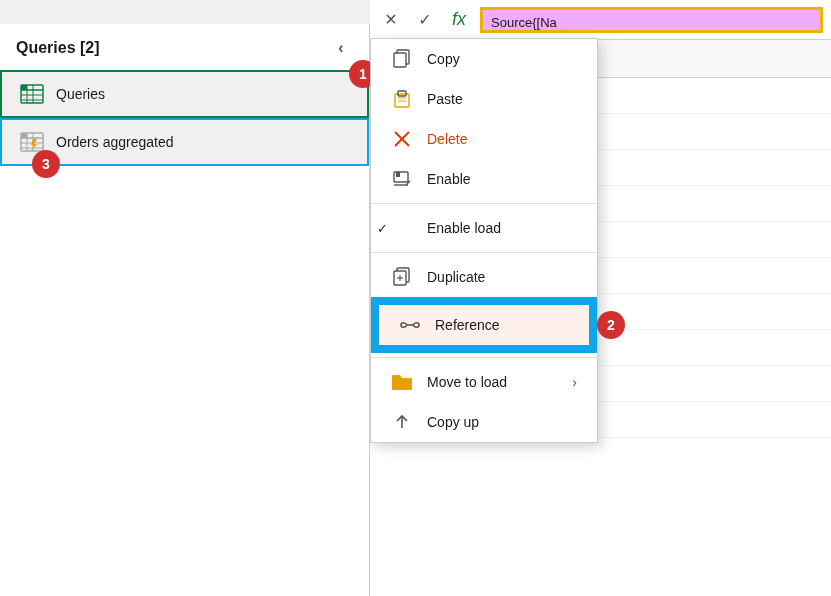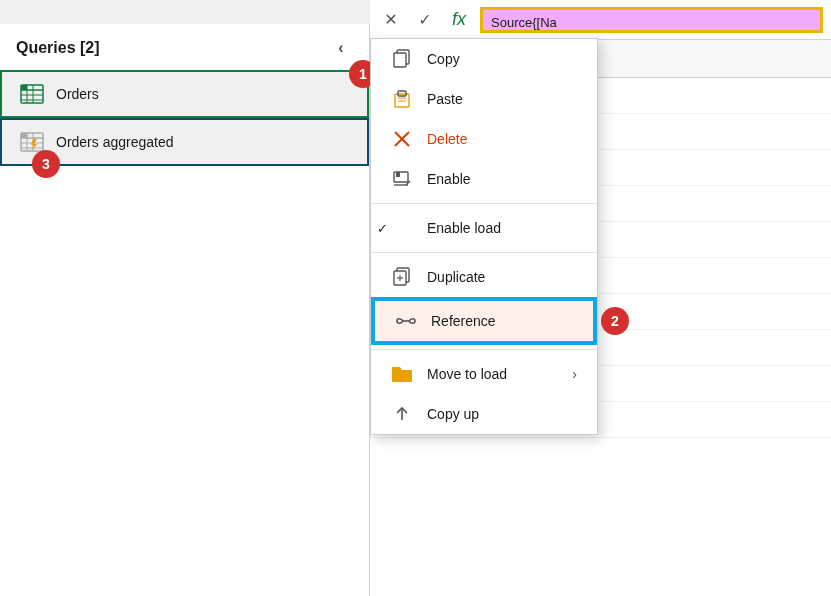--- a/index.html
+++ b/index.html
@@ -54,21 +54,21 @@
       position: relative;
     }
 
     .query-item.selected {
       background: #f0f0f0;
       border: 2px solid #107c41;
     }
 
     .query-item.context-active {
       background: #f0f0f0;
-      border: 2px solid #0c4a6e;
+      border: 2px solid #0ea5e9;
     }
 
     .query-icon {
       width: 28px;
       height: 28px;
       margin-right: 10px;
       display: flex;
       align-items: center;
       justify-content: center;
       flex-shrink: 0;
@@ -241,21 +241,21 @@
       display: flex;
       align-items: center;
       padding: 9px 20px 9px 20px;
       cursor: pointer;
       gap: 14px;
       position: relative;
     }
 
     .menu-item.highlighted {
       background: #fef0ea;
-      border: 4px solid #0ea5e9;
+      border: 8px solid #0ea5e9;
     }
 
     .menu-item.checked::before {
       content: '✓';
       position: absolute;
       left: 6px;
       color: #1a1a1a;
       font-size: 13px;
     }
 
@@ -305,21 +305,21 @@
       <svg width="24" height="24" viewBox="0 0 24 24">
         <rect x="1" y="3" width="22" height="18" rx="1" fill="none" stroke="#107c41" stroke-width="1.5"></rect>
         <line x1="1" y1="8" x2="23" y2="8" stroke="#107c41" stroke-width="1.5"></line>
         <line x1="1" y1="13" x2="23" y2="13" stroke="#107c41" stroke-width="1"></line>
         <line x1="1" y1="18" x2="23" y2="18" stroke="#107c41" stroke-width="1"></line>
         <line x1="7" y1="3" x2="7" y2="21" stroke="#107c41" stroke-width="1"></line>
         <line x1="13" y1="3" x2="13" y2="21" stroke="#107c41" stroke-width="1"></line>
         <rect x="1" y="3" width="6" height="5" fill="#107c41"></rect>
       </svg>
     </div>
-    <span class="query-name">Orders</span>
+    <span class="query-name">Queries</span>
 
     <div class="badge badge-1">1</div>
   </div>
 
   <div class="query-item context-active" style="position:relative;">
     <div class="query-icon">
 
       <svg width="24" height="24" viewBox="0 0 24 24">
         <rect x="1" y="3" width="22" height="18" rx="1" fill="none" stroke="#aaa" stroke-width="1.5"></rect>
         <line x1="1" y1="8" x2="23" y2="8" stroke="#aaa" stroke-width="1.5"></line>

